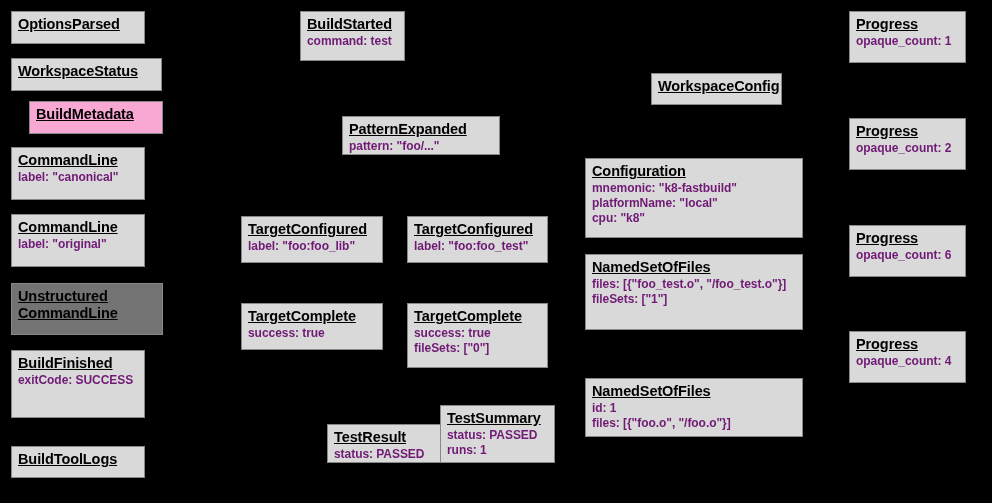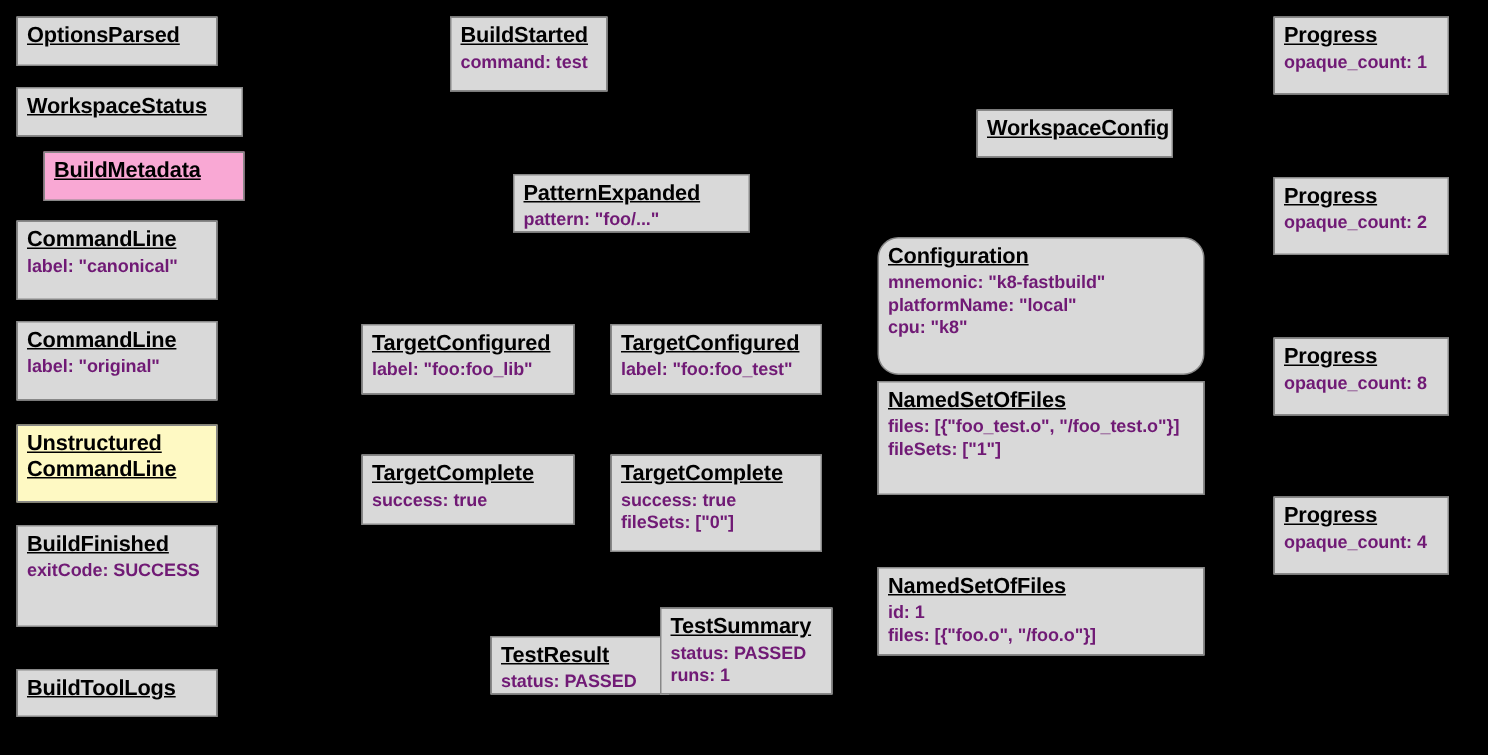--- a/index.html
+++ b/index.html
@@ -64,21 +64,21 @@
       <span class="node-fields">
         <span class="field">label: "canonical"</span>
       </span>
     </div>
     <div class="node" style="left: 11px; top: 214px; width: 134px; height: 53px; background: rgb(217, 217, 217); border-color: rgb(136, 136, 136);">
       <span class="node-title">CommandLine</span>
       <span class="node-fields">
         <span class="field">label: "original"</span>
       </span>
     </div>
-    <div class="node" style="left: 11px; top: 283px; width: 134px; height: 52px; background: #fef9c3; border-color: rgb(136, 136, 136);">
+    <div class="node" style="left: 11px; top: 283px; width: 152px; height: 52px; background: #737373; border-color: rgb(136, 136, 136);">
       <span class="node-title">Unstructured
 CommandLine</span>
     </div>
     <div class="node" style="left: 11px; top: 350px; width: 134px; height: 68px; background: rgb(217, 217, 217); border-color: rgb(136, 136, 136);">
       <span class="node-title">BuildFinished</span>
       <span class="node-fields">
         <span class="field">exitCode: SUCCESS</span>
       </span>
     </div>
     <div class="node" style="left: 11px; top: 446px; width: 134px; height: 32px; background: rgb(217, 217, 217); border-color: rgb(136, 136, 136);">
@@ -130,21 +130,21 @@
     <div class="node" style="left: 440px; top: 405px; width: 115px; height: 58px; background: rgb(217, 217, 217); border-color: rgb(136, 136, 136);">
       <span class="node-title">TestSummary</span>
       <span class="node-fields">
         <span class="field">status: PASSED</span>
         <span class="field">runs: 1</span>
       </span>
     </div>
     <div class="node" style="left: 651px; top: 73px; width: 131px; height: 32px; background: rgb(217, 217, 217); border-color: rgb(136, 136, 136);">
       <span class="node-title">WorkspaceConfig</span>
     </div>
-    <div class="node" style="left: 585px; top: 158px; width: 218px; height: 92px; background: rgb(217, 217, 217); border-color: rgb(136, 136, 136); border-radius: 14px;">
+    <div class="node" style="left: 585px; top: 158px; width: 218px; height: 80px; background: rgb(217, 217, 217); border-color: rgb(136, 136, 136);">
       <span class="node-title">Configuration</span>
       <span class="node-fields">
         <span class="field">mnemonic: "k8-fastbuild"</span>
         <span class="field">platformName: "local"</span>
         <span class="field">cpu: "k8"</span>
       </span>
     </div>
     <div class="node" style="left: 585px; top: 254px; width: 218px; height: 76px; background: rgb(217, 217, 217); border-color: rgb(136, 136, 136);">
       <span class="node-title">NamedSetOfFiles</span>
       <span class="node-fields">
@@ -167,21 +167,21 @@
     </div>
     <div class="node" style="left: 849px; top: 118px; width: 117px; height: 52px; background: rgb(217, 217, 217); border-color: rgb(136, 136, 136);">
       <span class="node-title">Progress</span>
       <span class="node-fields">
         <span class="field">opaque_count: 2</span>
       </span>
     </div>
     <div class="node" style="left: 849px; top: 225px; width: 117px; height: 52px; background: rgb(217, 217, 217); border-color: rgb(136, 136, 136);">
       <span class="node-title">Progress</span>
       <span class="node-fields">
-        <span class="field">opaque_count: 8</span>
+        <span class="field">opaque_count: 6</span>
       </span>
     </div>
     <div class="node" style="left: 849px; top: 331px; width: 117px; height: 52px; background: rgb(217, 217, 217); border-color: rgb(136, 136, 136);">
       <span class="node-title">Progress</span>
       <span class="node-fields">
         <span class="field">opaque_count: 4</span>
       </span>
     </div>
   </div>
 

